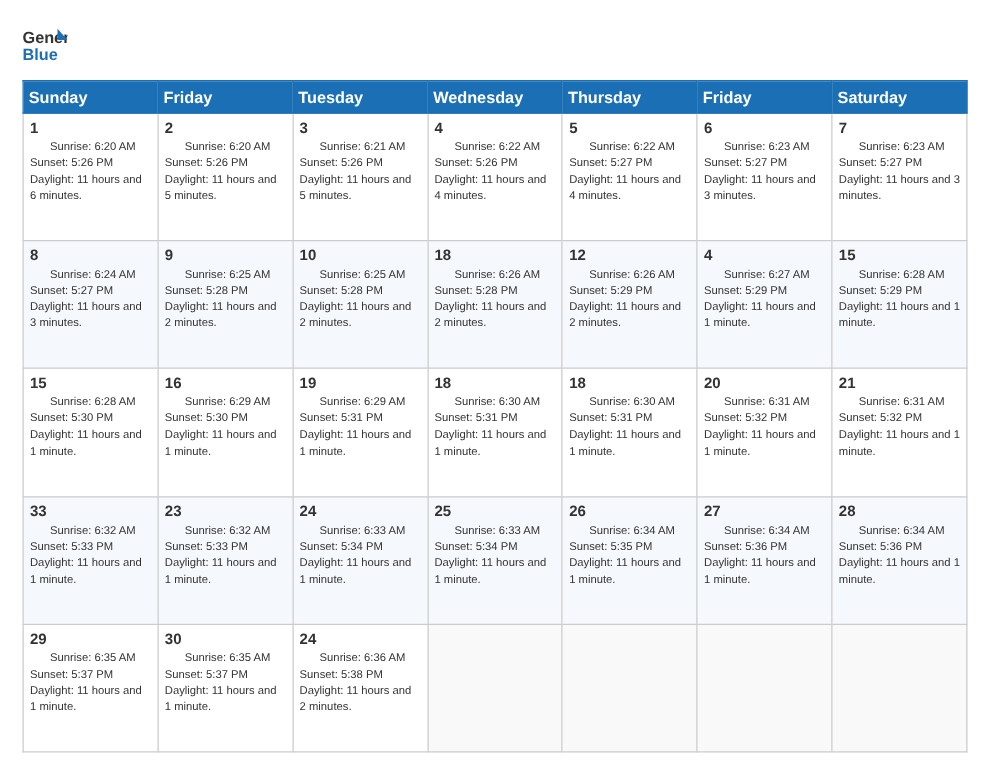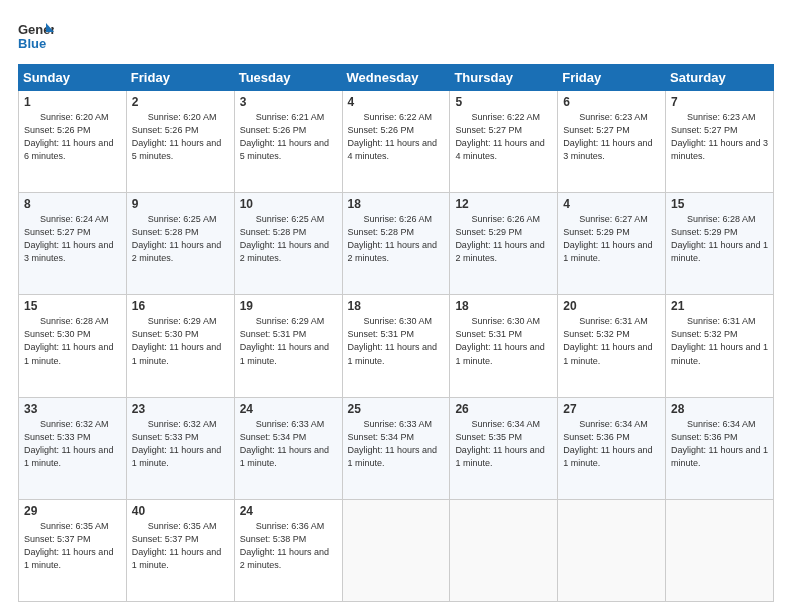--- a/index.html
+++ b/index.html
@@ -240,21 +240,21 @@
         <span class="day-num">28</span>
         <span class="cell-text">Sunrise: 6:34 AM<br>Sunset: 5:36 PM<br>Daylight: 11 hours and 1 minute.</span>
       </td>
         </tr>
         <tr>
           <td>
         <span class="day-num">29</span>
         <span class="cell-text">Sunrise: 6:35 AM<br>Sunset: 5:37 PM<br>Daylight: 11 hours and 1 minute.</span>
       </td>
           <td>
-        <span class="day-num">40</span>
+        <span class="day-num">30</span>
         <span class="cell-text">Sunrise: 6:35 AM<br>Sunset: 5:37 PM<br>Daylight: 11 hours and 1 minute.</span>
       </td>
           <td>
         <span class="day-num">24</span>
         <span class="cell-text">Sunrise: 6:36 AM<br>Sunset: 5:38 PM<br>Daylight: 11 hours and 2 minutes.</span>
       </td>
           <td class="empty-cell"></td>
           <td class="empty-cell"></td>
           <td class="empty-cell"></td>
           <td class="empty-cell"></td>

